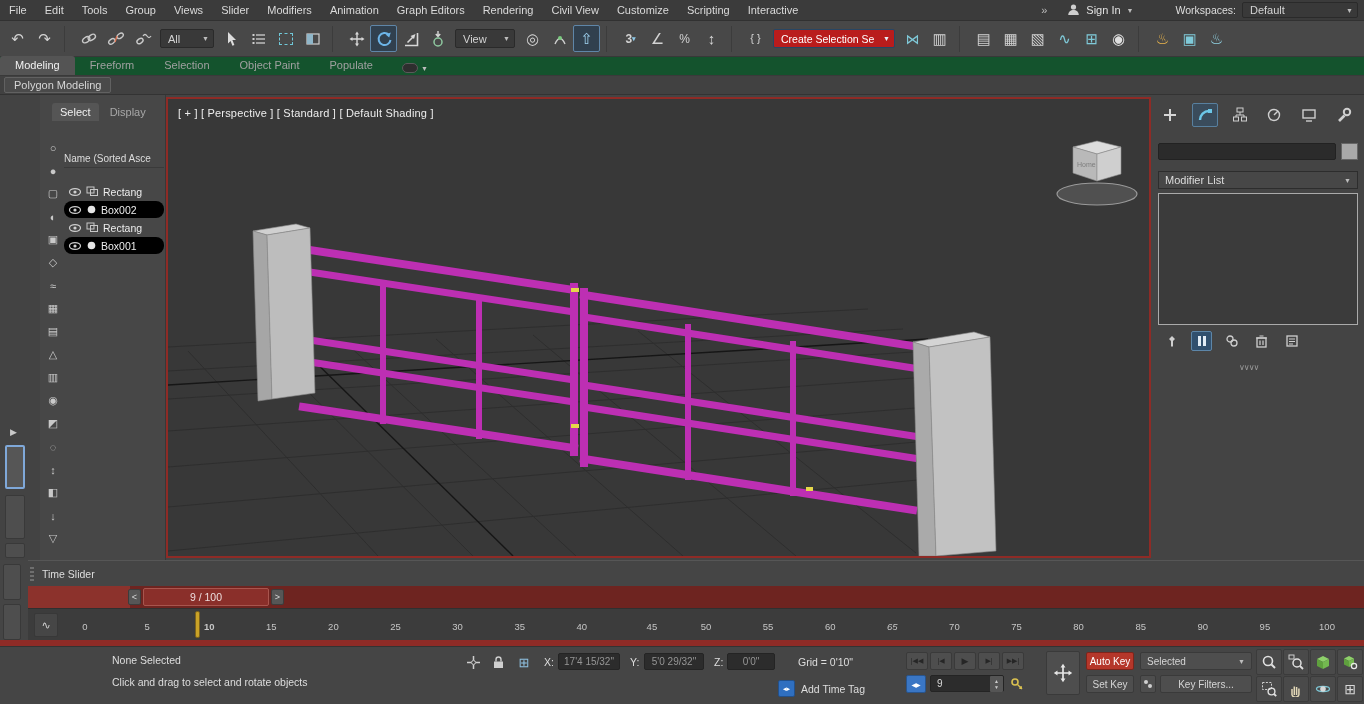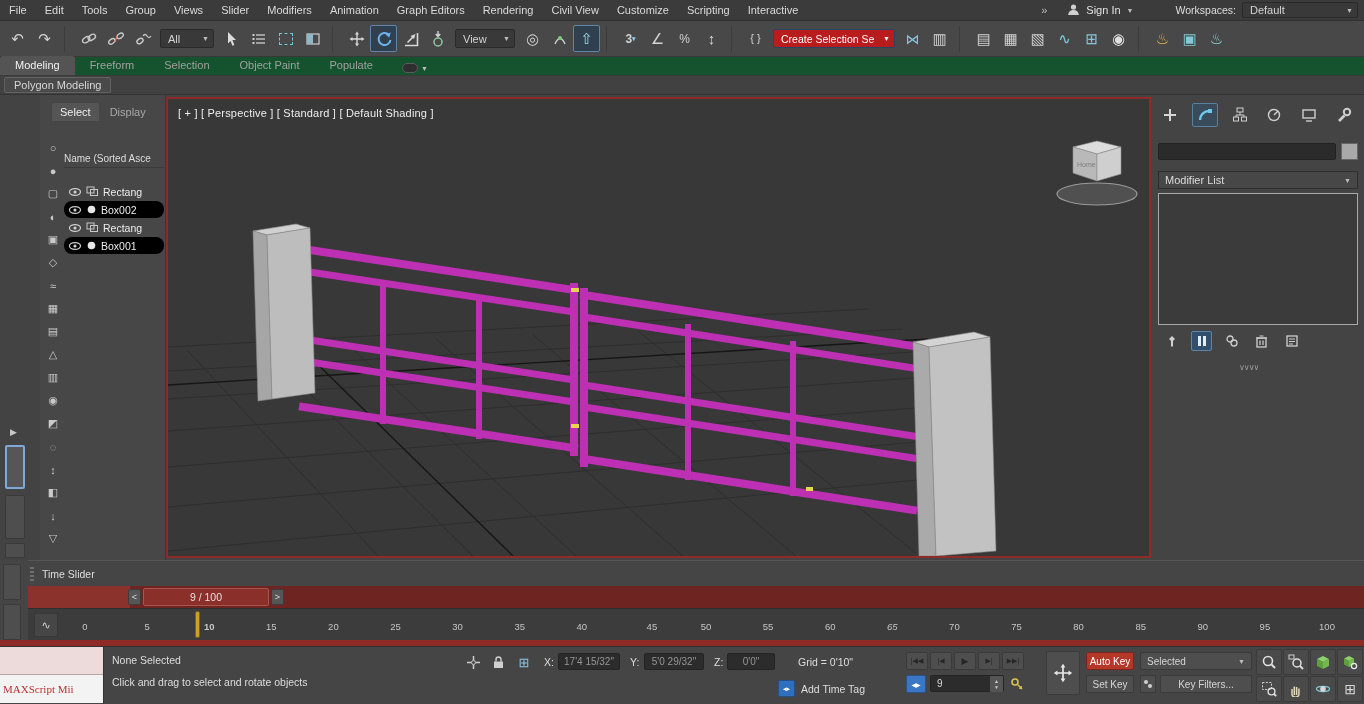--- a/index.html
+++ b/index.html
@@ -510,24 +510,20 @@
       <span class="tick-label" style="left: 988.5px;">75</span>
       <span class="tick-label" style="left: 1050.6px;">80</span>
       <span class="tick-label" style="left: 1112.7px;">85</span>
       <span class="tick-label" style="left: 1174.8px;">90</span>
       <span class="tick-label" style="left: 1236.9px;">95</span>
       <span class="tick-label" style="left: 1299px;">100</span>
     </div>
   <div class="abs redline"></div>
 
   <div class="abs status">
-    <div class="abs" style="left:0;top:0;width:104px;height:57px;border-right:1px solid #333">
-      <div style="height:28px;background:#eddada;border-bottom:1px solid #b9a5a5"></div>
-      <div class="mono" style="height:28px;background:#f3f3f3;color:#b83333;font-size:11px;line-height:28px;padding-left:3px">MAXScript Mii</div>
-    </div>
     <span class="slabel" style="left:112px;top:7px">None Selected</span>
     <span class="slabel" style="left:112px;top:29px">Click and drag to select and rotate objects</span>
 
     <span class="sbtn" style="left:462px;top:6px;width:22px;background:none;border:none">
         <svg width="15" height="15">
           <path d="M7.5 1 V5 M7.5 10 V14 M1 7.5 H5 M10 7.5 H14" stroke="#cfcfcf" stroke-width="1.5"></path>
           <circle cx="7.5" cy="7.5" r="2" fill="none" stroke="#cfcfcf"></circle>
         </svg>
       </span>
     <span class="sbtn" style="left:488px;top:6px;width:20px;background:none;border:none">

